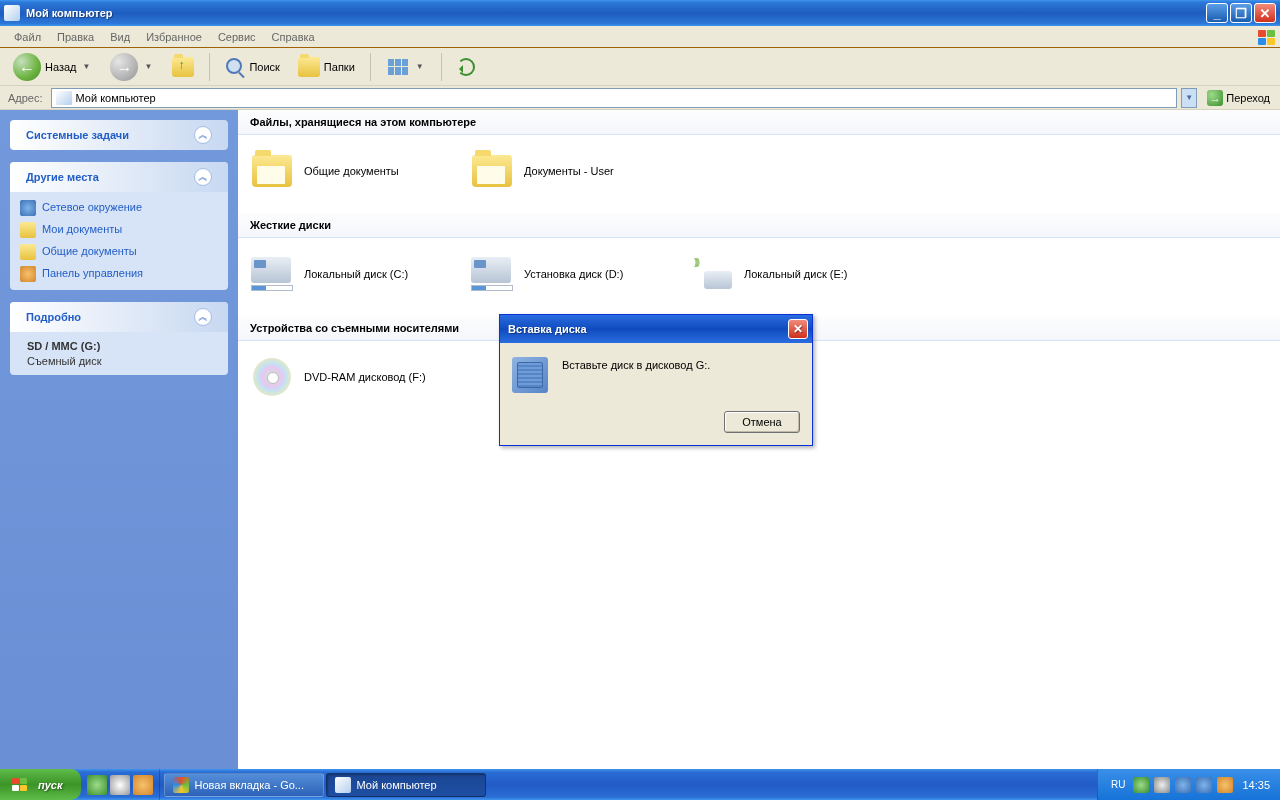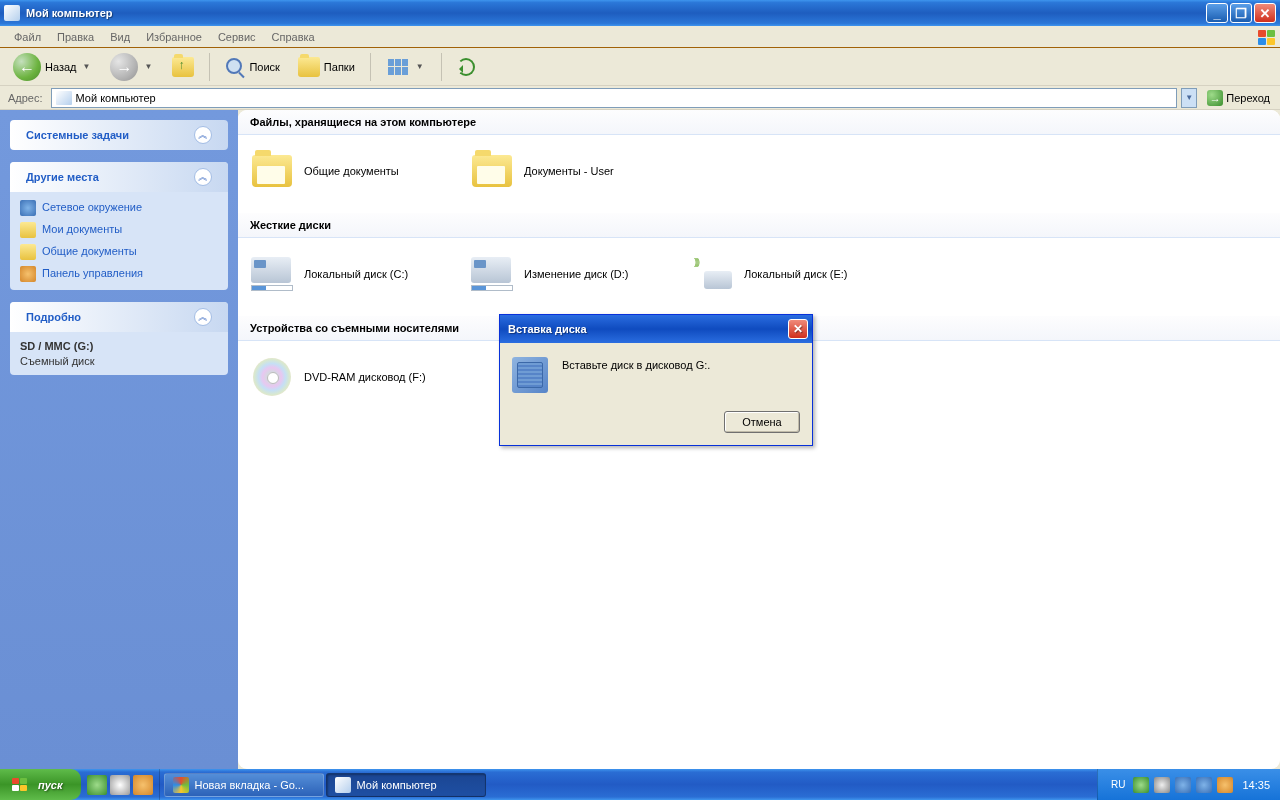--- a/index.html
+++ b/index.html
@@ -56,24 +56,24 @@
 .panel-head { background: linear-gradient(to right,#fff,#c7d8f1); padding:6px 16px; display:flex; align-items:center; justify-content:space-between; }
 .panel-head .ptitle { color:#215dc6; font-weight:bold; }
 .panel-head .collapse { width:18px; height:18px; border:1px solid #a3bde5; border-radius:50%; background:#fff; color:#4571c5; display:flex; align-items:center; justify-content:center; font-size:10px; }
 .panel-body { padding:8px 10px; display:flex; flex-direction:column; gap:6px; }
 .panel-link { display:flex; align-items:flex-start; gap:6px; color:#215dc6; cursor:pointer; line-height:1.3; }
 .plink-icon { width:16px; height:16px; flex-shrink:0; border-radius:2px; }
 .ico-blue { background: radial-gradient(circle,#7fb3e8,#3a6fb5); }
 .ico-green { background: radial-gradient(circle,#9edb8a,#3b8f2e); }
 .ico-folder { background: linear-gradient(to bottom,#fce993,#e8c23f); }
 .ico-orange { background: radial-gradient(circle,#f6c16d,#d4862a); }
-.panel-detail { padding:8px 10px; color:#333; }
+.panel-detail { padding:8px 10px; color:#333;margin-left:7px; }
 .panel-detail .d-title { font-weight:bold; margin-bottom:3px; }
 
-.content { flex:1; background:#fff; overflow:auto; padding:0 0 24px 0;border-radius:9px; }
+.content { flex:1; background:#fff; overflow:auto; padding:0 0 24px 0; }
 .section-head { font-weight:bold; padding:6px 12px; border-bottom:1px solid #d7e4f7; background: linear-gradient(to bottom,#fdfdfe,#f4f6fb); }
 .section-body { display:flex; flex-wrap:wrap; padding:10px 6px 16px 6px; gap:0; }
 .item { width:220px; display:flex; align-items:center; gap:10px; padding:6px; }
 .item .item-icon { width:44px; height:40px; flex-shrink:0; display:flex; align-items:center; justify-content:center; }
 .big-folder { width:40px; height:32px; background: linear-gradient(to bottom,#fce993,#e8c23f); border-radius:3px 3px 4px 4px; position:relative; }
 .big-folder::before { content:""; position:absolute; top:-5px; left:3px; width:16px; height:6px; background:#f5d96c; border-radius:2px 2px 0 0; }
 .big-folder::after { content:""; position:absolute; bottom:3px; left:5px; width:28px; height:18px; background:#fffde9; border-radius:1px; }
 .hdd { width:40px; height:26px; background: linear-gradient(to bottom,#e8eef5,#b8c5d5); border-radius:3px; position:relative; }
 .hdd::before { content:""; position:absolute; top:3px; left:3px; width:12px; height:8px; background:#6a95c8; border-radius:1px; }
 .usb-hdd { width:40px; height:30px; position:relative; }
@@ -268,21 +268,21 @@
           </div>
         <div class="item-label">Локальный диск (C:)</div>
       </div>
       <div class="item">
         <div class="item-icon">
             <div>
               <div class="hdd"></div>
               <div class="disk-bar"></div>
             </div>
           </div>
-        <div class="item-label">Изменение диск (D:)</div>
+        <div class="item-label">Установка диск (D:)</div>
       </div>
       <div class="item">
         <div class="item-icon">
             <div class="usb-hdd"></div>
           </div>
         <div class="item-label">Локальный диск (E:)</div>
       </div>
     </div>
 
     <div class="section-head">Устройства со съемными носителями</div>

